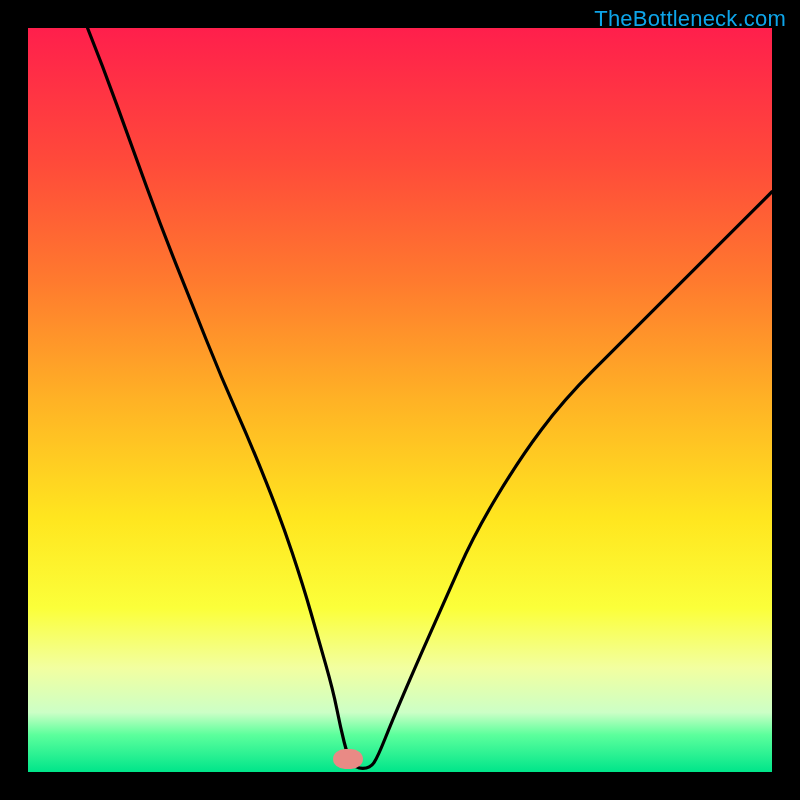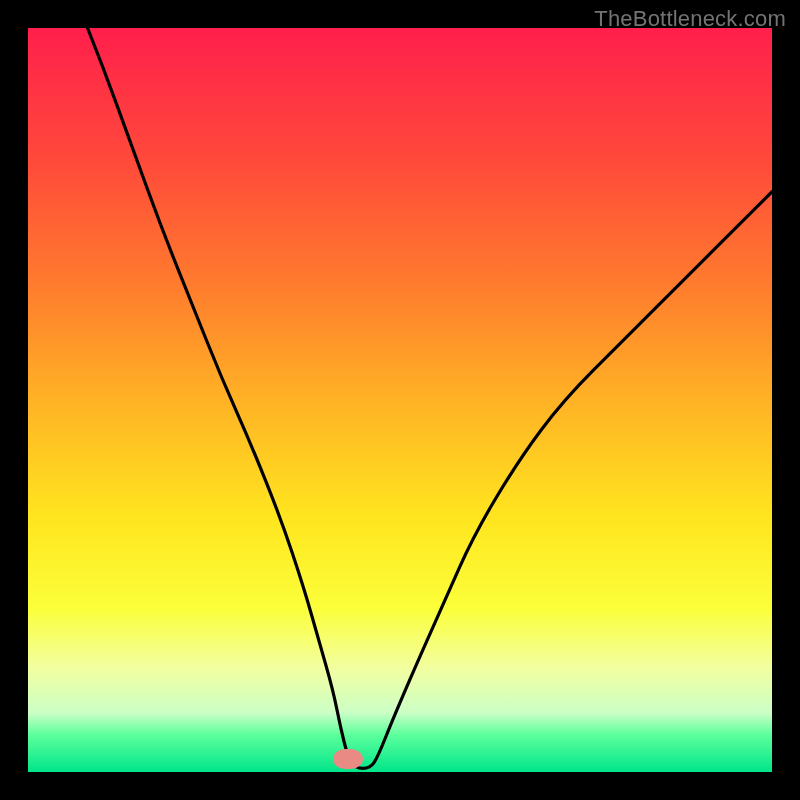--- a/index.html
+++ b/index.html
@@ -14,21 +14,21 @@
   .frame {
     position: relative;
     width: 800px;
     height: 800px;
     background: #000;
   }
   .watermark {
     position: absolute;
     top: 6px;
     right: 14px;
-    color: #737373;
+    color: #0ea5e9;
     font-size: 22px;
     font-weight: 500;
     letter-spacing: 0.2px;
     z-index: 50;
   }
   .plot-area {
     position: absolute;
     left: 28px;
     top: 28px;
     width: 744px;

